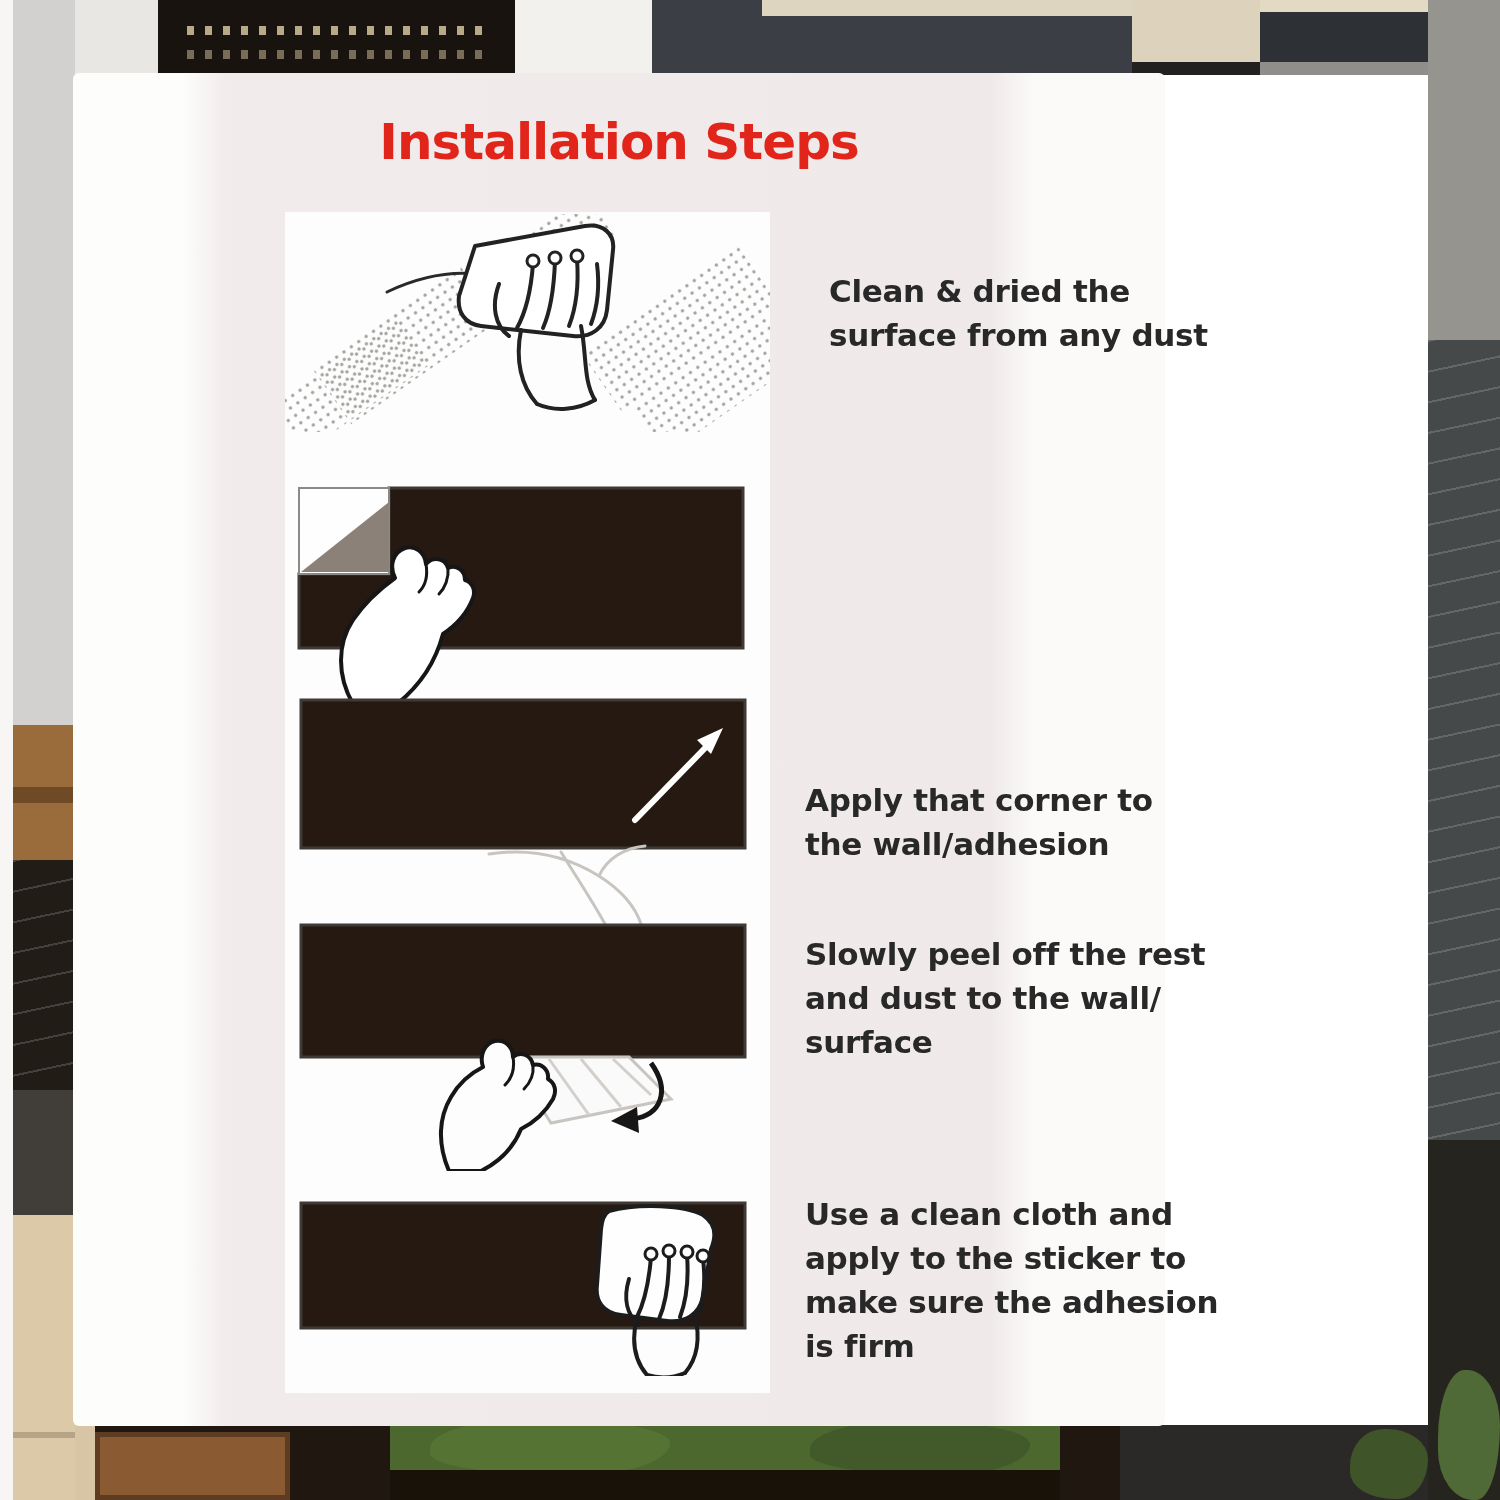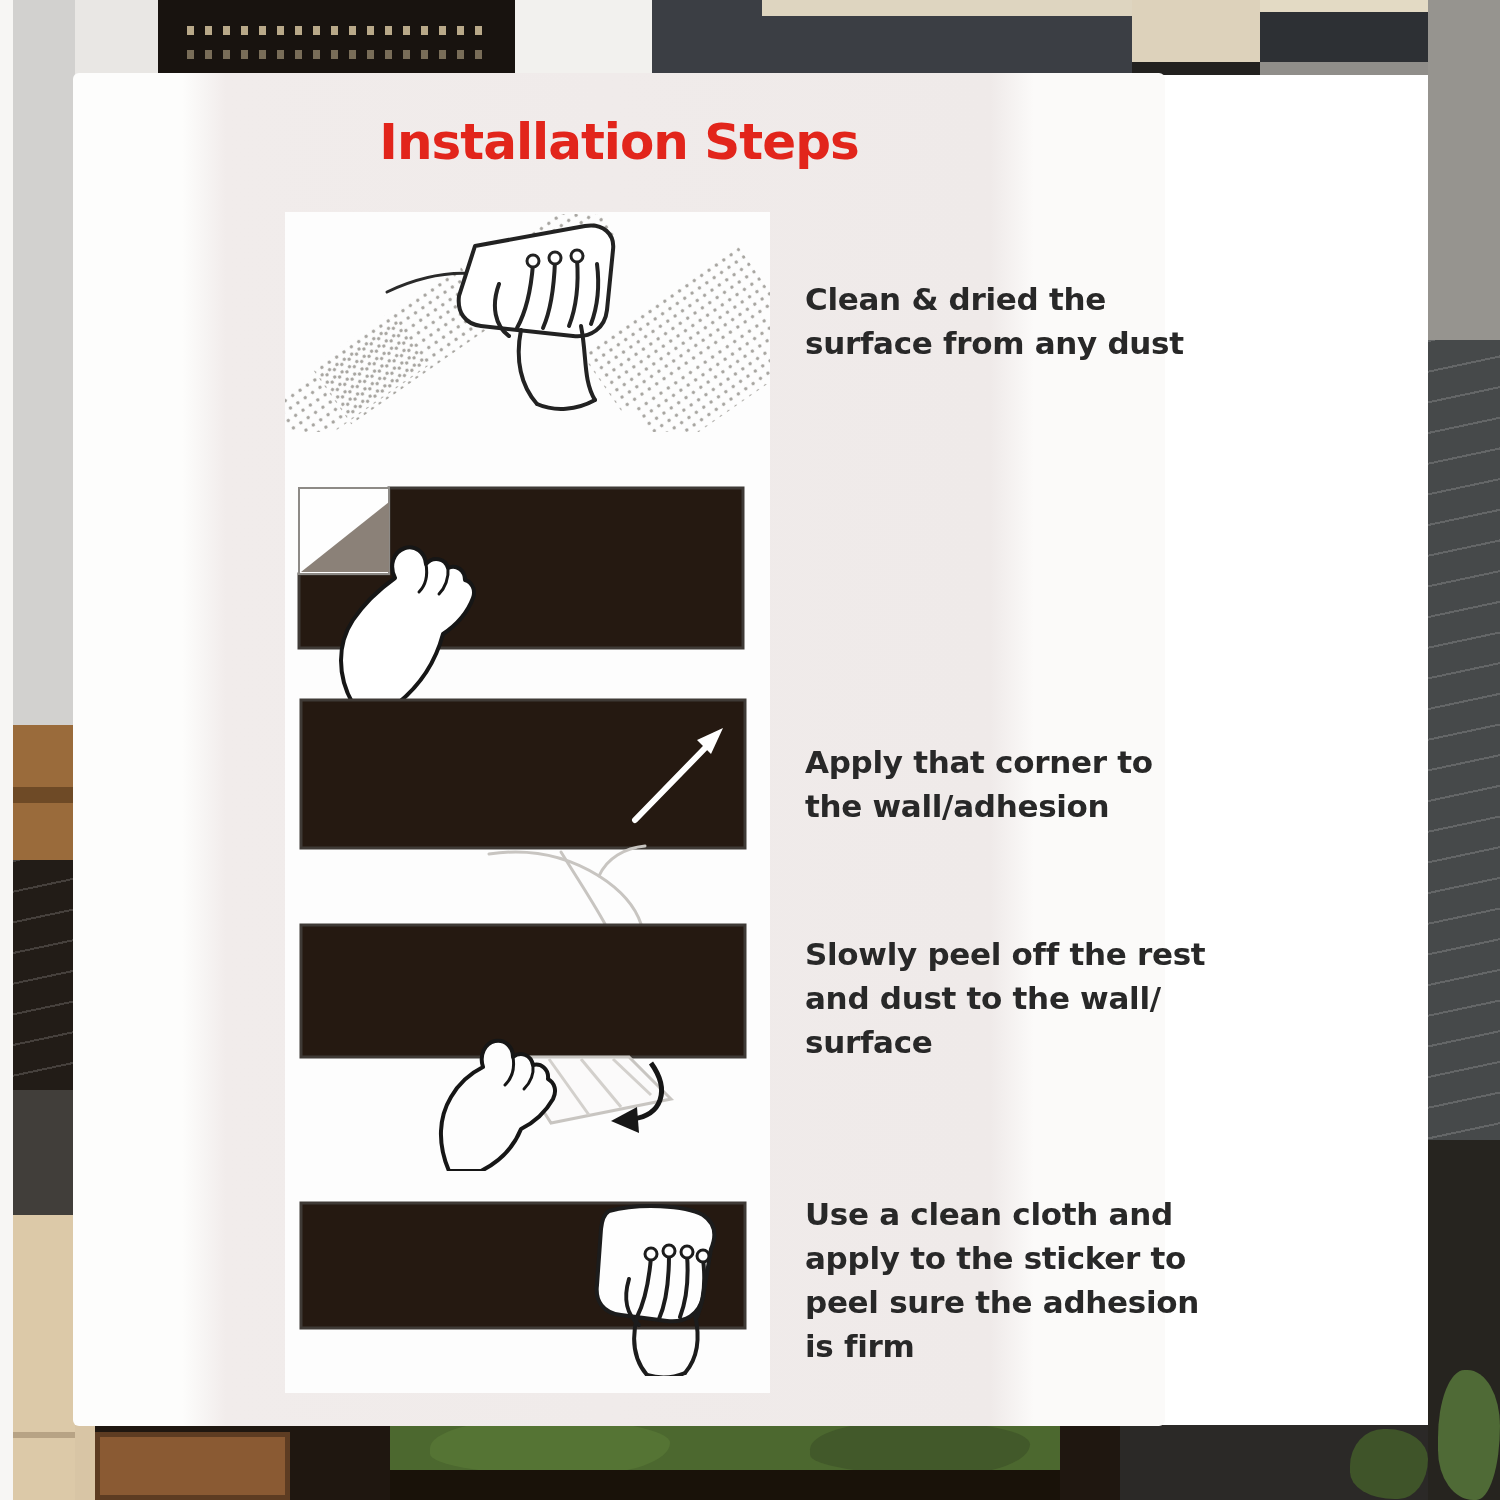--- a/index.html
+++ b/index.html
@@ -18,23 +18,23 @@
     background:linear-gradient(90deg,#fdfdfc 0%,#fdfdfc 10%,#f1eceb 14%,#efeae9 84%,#fbfaf9 88%,#fbfaf9 100%);}
   #panel-title{position:absolute;left:0;top:40px;width:100%;text-align:center;
     font-size:50px;font-weight:700;letter-spacing:-1px;color:#e2251b;}
 
   #illus-column{position:absolute;left:212px;top:139px;width:485px;height:1181px;background:#fdfdfd;}
   .illus{position:absolute;}
 
   .step-text{position:absolute;left:732px;width:520px;color:#282828;
     font-size:31px;font-weight:700;line-height:44px;letter-spacing:-0.3px;}
   .step-text .line{white-space:nowrap;}
-  #step-text-1{top:204px;}
+  #step-text-1{top:196px;margin-left:24px;}
   #step-text-2{top:435px;}
-  #step-text-3{top:667px;}
+  #step-text-3{top:705px;}
   #step-text-4{top:859px;}
   #step-text-5{top:1119px;}
 
   svg{display:block;}
 </style>
 </head>
 <body>
 
 <div id="stage">
 
@@ -202,18 +202,18 @@
       <div class="line">the wall/adhesion</div>
     </div>
     <div class="step-text" id="step-text-4">
       <div class="line">Slowly peel off the rest</div>
       <div class="line">and dust to the wall/</div>
       <div class="line">surface</div>
     </div>
     <div class="step-text" id="step-text-5">
       <div class="line">Use a clean cloth and</div>
       <div class="line">apply to the sticker to</div>
-      <div class="line">peel sure the adhesion</div>
+      <div class="line">make sure the adhesion</div>
       <div class="line">is firm</div>
     </div>
 
   </div>
 </div>
 
 </body></html>

